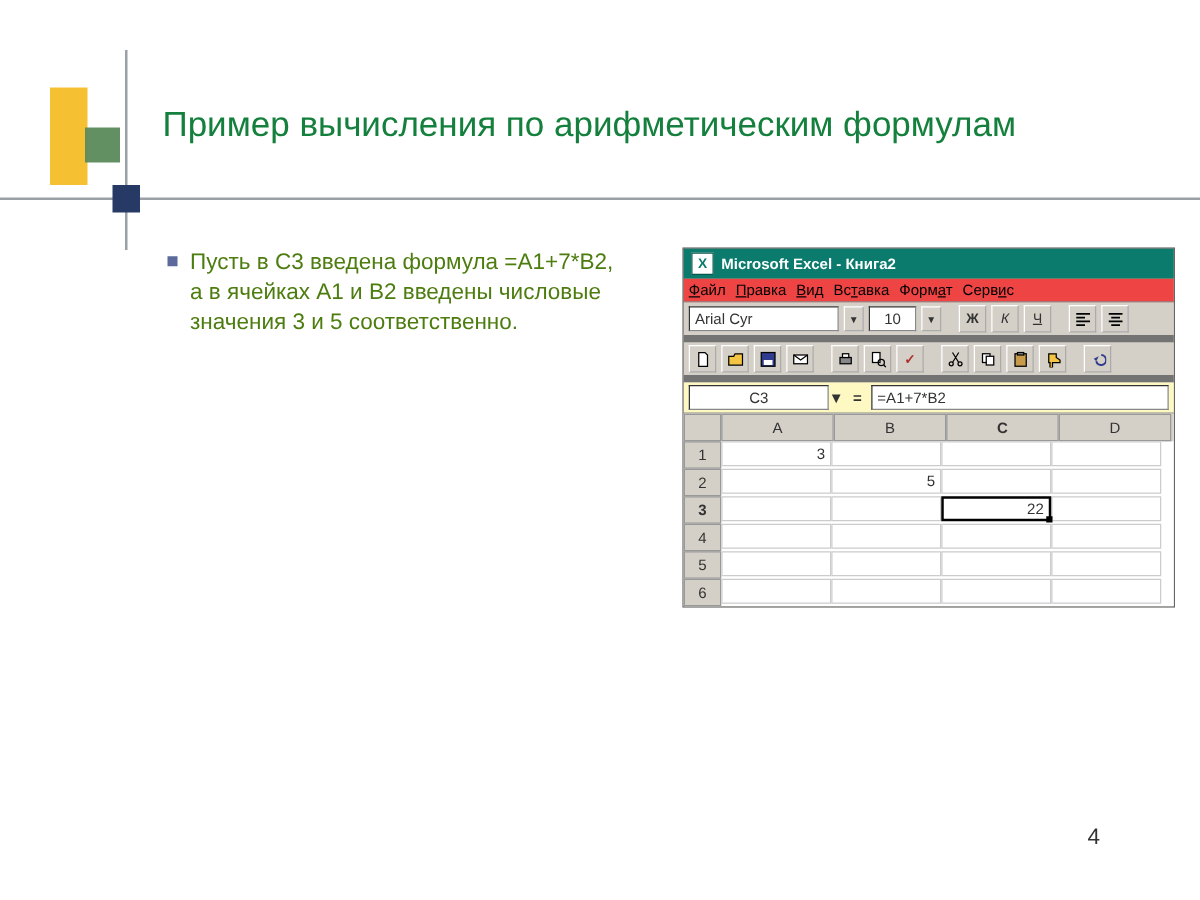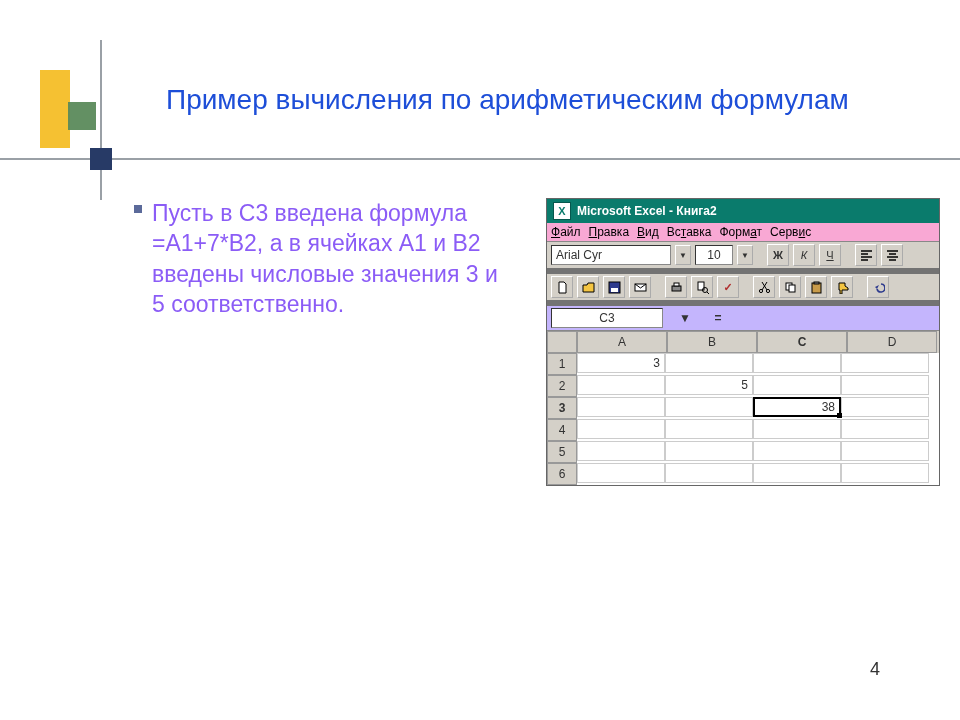--- a/index.html
+++ b/index.html
@@ -33,35 +33,34 @@
   .deco .sq-yellow { position:absolute; left:40px;  top:30px;  width:30px; height:78px; background:#f5c132; }
   .deco .sq-green  { position:absolute; left:68px;  top:62px;  width:28px; height:28px; background:#5b8a5b; opacity:.95; }
   .deco .sq-blue   { position:absolute; left:90px;  top:108px; width:22px; height:22px; background:#273a66; }
 
   .title {
     position:absolute;
     left:130px; top:82px;
     width:760px;
     font-size:28px;
     line-height:1.25;
-    color:#1d4ed8;
+    color:#15803d;
     font-family: Arial, Verdana, sans-serif;
-    margin-left: 36px;
   }
 
   .body-area {
     position:absolute;
     left:130px; top:198px;
     width:810px;
   }
   .bullets {
     width:370px;
-    font-size:23px;
+    font-size:18px;
     line-height:1.32;
-    color:#8b5cf6;
+    color:#4d7c0f;
   }
   .bullets ul { list-style:none; margin:0; padding:0; }
   .bullets li { position:relative; padding-left:22px; margin-bottom:6px; }
   .bullets li::before {
     content:""; position:absolute; left:4px; top:7px;
     width:8px; height:8px; background:#5b6a9a;
   }
 
   
   .excel {
@@ -78,21 +77,21 @@
     background:#0a7b6c; color:#fff;
     padding:3px 6px; font-weight:bold;
   }
   .excel .titlebar .xicon {
     display:inline-flex; align-items:center; justify-content:center;
     width:16px; height:16px; margin-right:6px;
     background:#fff; color:#0a7b6c; font-weight:bold; font-size:11px;
     border:1px solid #06584e;
   }
   .excel .menubar {
-    background:#f9a8d4; padding:2px 4px;
+    background:#ef4444; padding:2px 4px;
     display:flex; gap:8px; color:#000;
     border-bottom:1px solid #888;
   }
   .excel .menubar span u { text-decoration:underline; }
 
   .excel .tbrow {
     display:flex; align-items:center; gap:4px;
     background:#d4d0c8;
     padding:2px 4px;
     border-bottom:6px solid #737373;
@@ -110,24 +109,23 @@
   }
   .excel .tbrow .btn {
     width:20px; height:20px; border:1px outset #fff;
     background:#d4d0c8; display:flex; align-items:center; justify-content:center;
     font-size:11px;
   }
   .excel .tbrow .btn svg { width:13px; height:13px; }
 
   .excel .formulabar {
     display:flex; align-items:center;
-    background:#c4b5fd;
+    background:#fef9c3;
     border-bottom:1px solid #888;
     padding:2px 4px;
-    gap:16px;
   }
   .excel .formulabar .namebox {
     width:110px; text-align:center;
     background:#fff; border:1px inset #888;
     height:18px; line-height:18px;
   }
   .excel .formulabar .eq {
     width:22px; text-align:center; font-weight:bold;
   }
   .excel .formulabar .formula {
@@ -300,20 +298,21 @@
               <path d="M9 3a4 4 0 1 1-4 5" fill="none" stroke="#2e3b8e" stroke-width="1.6"></path>
               <path d="M3 6l2 2 2-4z" fill="#2e3b8e"></path>
             </svg>
         </span>
       </div>
 
       <div class="formulabar">
         <span class="namebox">C3</span>
         <span class="dropbtn">▼</span>
         <span class="eq">=</span>
+        <span class="formula">=A1+7*B2</span>
       </div>
 
       <div class="grid" id="grid">
           <div class="headrow">
             <div class="corner"></div>
             <div class="colhead">A</div>
             <div class="colhead">B</div>
             <div class="colhead active">C</div>
             <div class="colhead">D</div>
           </div>
@@ -328,21 +327,21 @@
             <div class="rowhead">2</div>
             <div class="cell"></div>
             <div class="cell">5</div>
             <div class="cell"></div>
             <div class="cell"></div>
           </div>
           <div class="row">
             <div class="rowhead active">3</div>
             <div class="cell"></div>
             <div class="cell"></div>
-            <div class="cell selected">38</div>
+            <div class="cell selected">22</div>
             <div class="cell"></div>
           </div>
           <div class="row">
             <div class="rowhead">4</div>
             <div class="cell"></div>
             <div class="cell"></div>
             <div class="cell"></div>
             <div class="cell"></div>
           </div>
           <div class="row">

